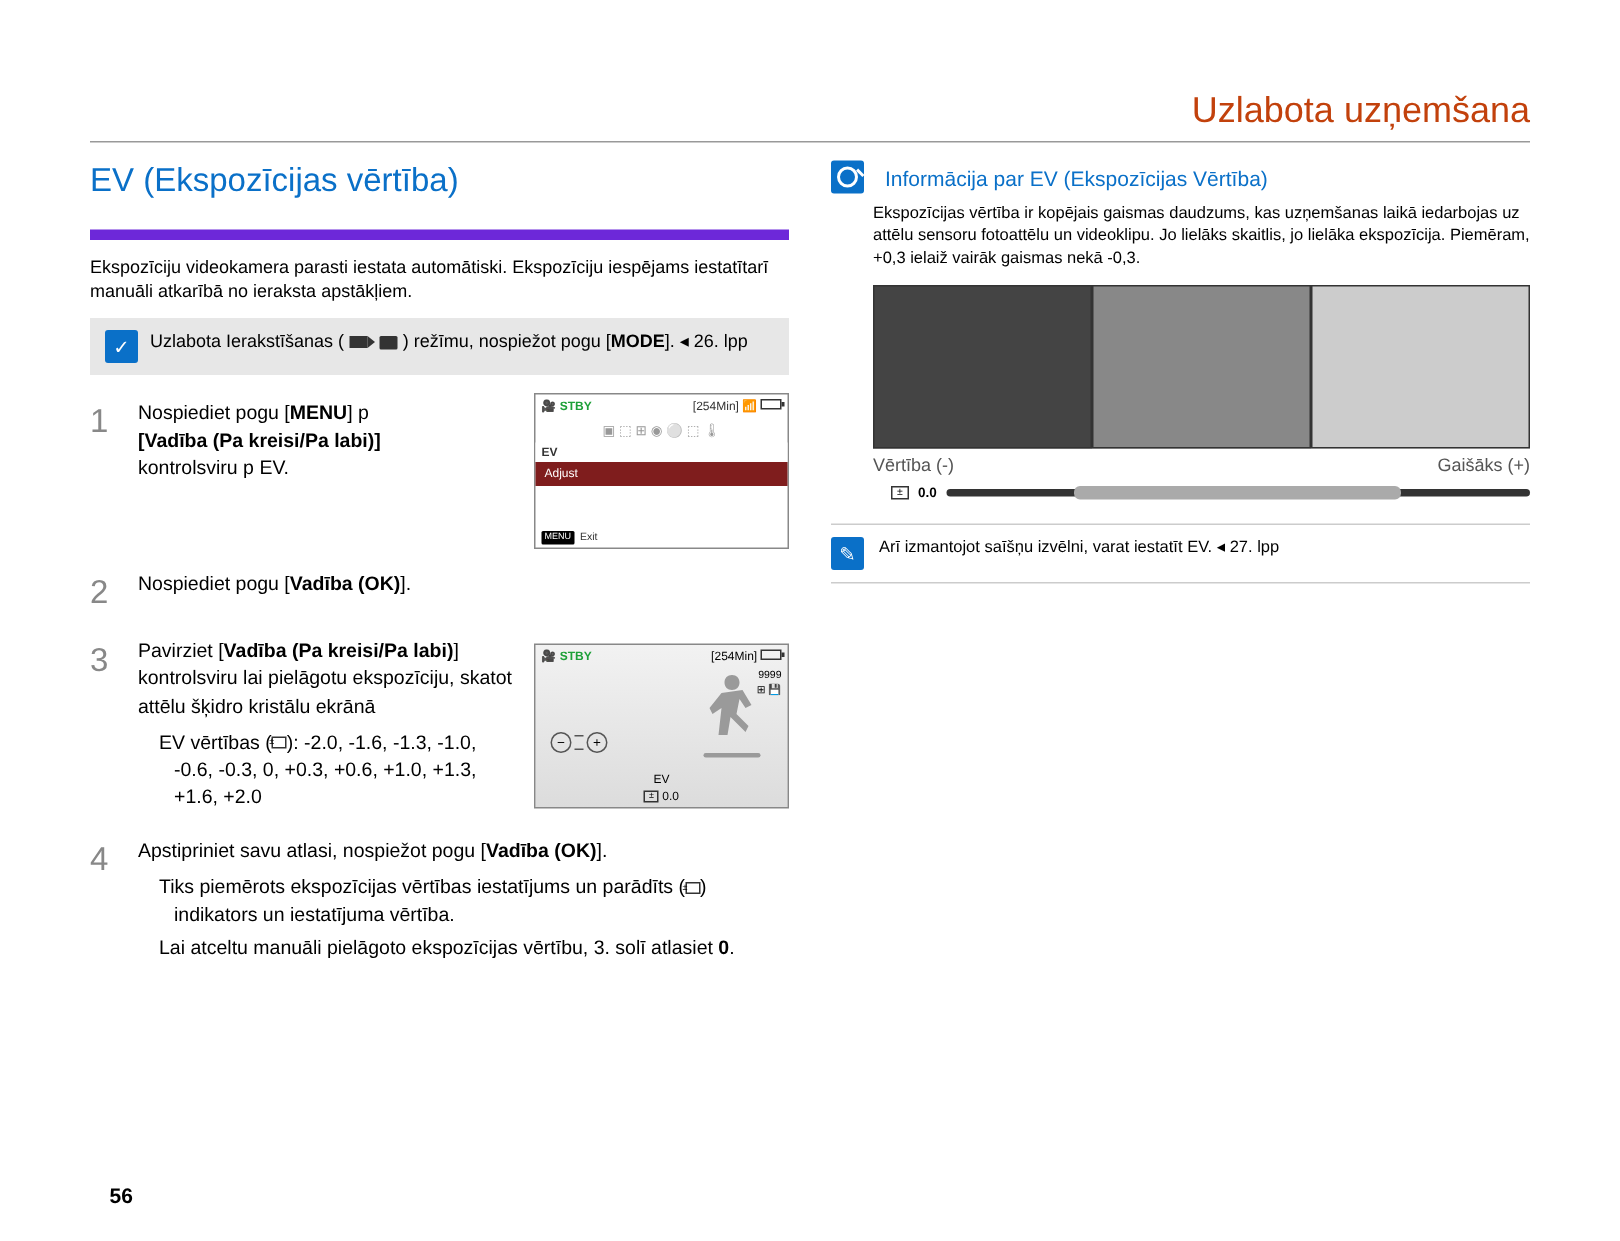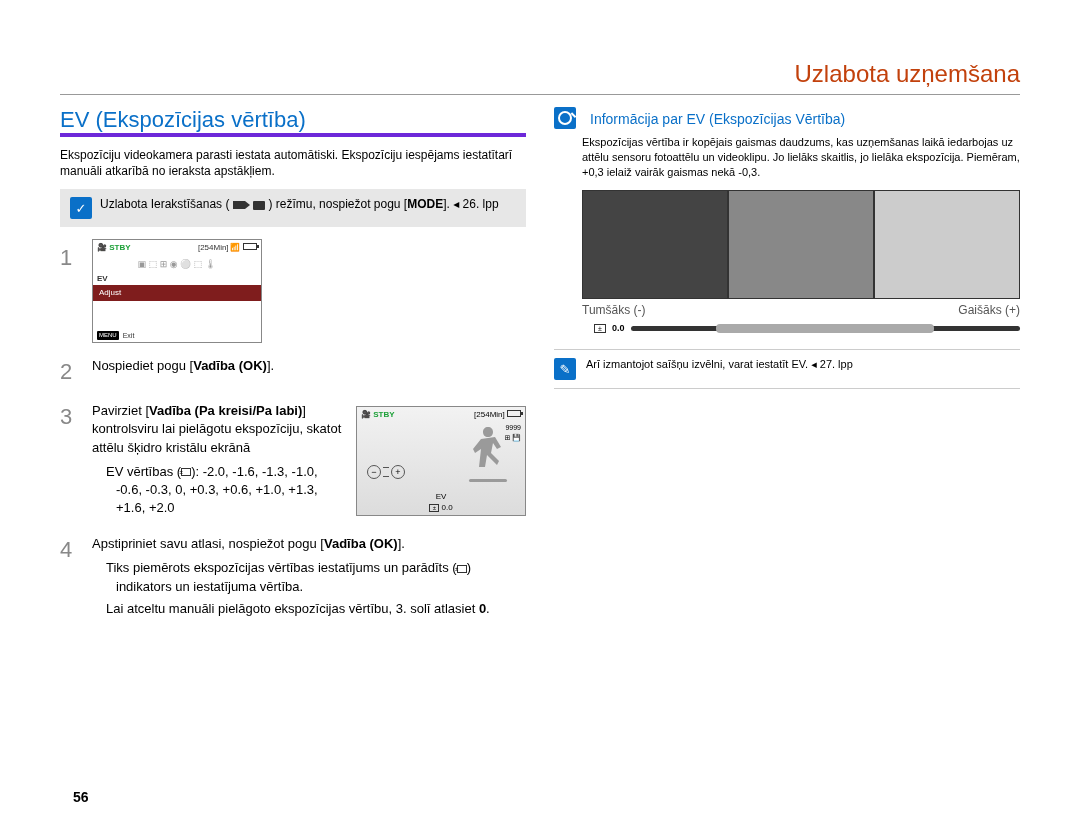--- a/index.html
+++ b/index.html
@@ -1,21 +1,21 @@
 <!DOCTYPE html>
 <html><head>
 <meta charset="utf-8">
 <style>
   * { box-sizing: border-box; margin: 0; padding: 0; }
   html, body { width: 1080px; height: 827px; background: #fff; font-family: Arial, Helvetica, sans-serif; color: #000; }
   .page { padding: 60px 60px 30px 60px; position: relative; height: 100%; }
   .header { text-align: right; font-size: 24px; color: #c2410c; font-weight: 400; border-bottom: 1px solid #999; padding-bottom: 6px; margin-bottom: 12px; }
   .columns { display: flex; gap: 28px; }
   .col { flex: 1; min-width: 0; }
-  h2.section-title { color: #0a70c8; font-size: 22px; font-weight: 400; border-bottom: 4px solid #6d28d9; padding-bottom: 0; margin-bottom: 10px; }
+  h2.section-title { color: #0a70c8; font-size: 22px; font-weight: 400; border-bottom: 7px solid #6d28d9; padding-bottom: 20px; margin-bottom: 10px; }
   p.intro { font-size: 12px; line-height: 1.35; margin-bottom: 10px; }
   .gray-callout { background: #e7e7e7; padding: 8px 10px; font-size: 12px; display: flex; gap: 8px; align-items: flex-start; margin: 10px 0 16px 0; }
   .callout-icon { width: 22px; height: 22px; background: #0a70c8; color: #fff; display:flex; align-items:center; justify-content:center; font-size:13px; border-radius:2px; flex-shrink:0; }
   .callout-icon.mag::before { content: ""; width:10px; height:10px; border:2px solid #fff; border-radius:50%; display:block; position:relative; }
   .callout-icon.mag::after { content:""; width:2px; height:6px; background:#fff; position:absolute; transform: rotate(-45deg) translate(8px, 4px); }
   .steps { list-style: none; counter-reset: step; }
   .steps > li { display: flex; gap: 14px; margin-bottom: 14px; font-size: 13px; line-height: 1.4; }
   .stepnum { color: #888; font-size: 22px; font-weight: 300; width: 18px; flex-shrink:0; }
   .stepbody { flex: 1; }
   .sublist { list-style: none; margin-top: 6px; padding-left: 14px; }
@@ -80,20 +80,25 @@
           <span class="icon-cam"></span>
           <span>) režīmu, nospiežot pogu [</span><span class="mode-badge">MODE</span><span>].  ◂ 26. lpp</span>
         </div>
       </div>
 
       <ol class="steps">
 
         <li>
           <div class="stepnum">1</div>
           <div class="stepbody step-flex">
+            <div class="step-text">
+              <span>Nospiediet pogu [</span><b>MENU</b><span>]  p</span><br>
+              <b>[Vadība (Pa kreisi/Pa labi)]</b><br>
+              <span>kontrolsviru   p  EV.</span>
+            </div>
             <div class="step-screens" style="margin-top:-4px;">
               <div class="screen">
                 <div class="topbar">
                   <span>🎥 <span class="stby">STBY</span></span>
                   <span><span>[254Min]</span> 📶 <span class="batt"></span></span>
                 </div>
                 <div class="iconrow">▣ ⬚ ⊞ ◉ ⚪ ⬚ 🌡</div>
                 <div class="evrow">EV</div>
                 <div class="adjustrow">Adjust</div>
                 <div style="height:26px;"></div>
@@ -177,21 +182,21 @@
         <h3 class="right-title">Informācija par EV (Ekspozīcijas Vērtība)</h3>
       </div>
       <p class="right-intro">Ekspozīcijas vērtība ir kopējais gaismas daudzums, kas uzņemšanas laikā iedarbojas uz attēlu sensoru fotoattēlu un videoklipu. Jo lielāks skaitlis, jo lielāka ekspozīcija. Piemēram, +0,3 ielaiž vairāk gaismas nekā -0,3.</p>
 
       <div class="gradient-row">
         <div class="gbox g1"></div>
         <div class="gbox g2"></div>
         <div class="gbox g3"></div>
       </div>
       <div class="grad-labels">
-        <span>Tumšāks (-)</span>
+        <span>Vērtība (-)</span>
         <span>Gaišāks (+)</span>
       </div>
       <div class="slider-row">
         <span class="ev-icon-sm">±</span>
         <span style="font-size:9px;font-weight:700;">0.0</span>
         <div class="slider-track"></div>
       </div>
 
       <div class="right-callout">
         <div class="callout-icon">✎</div>

